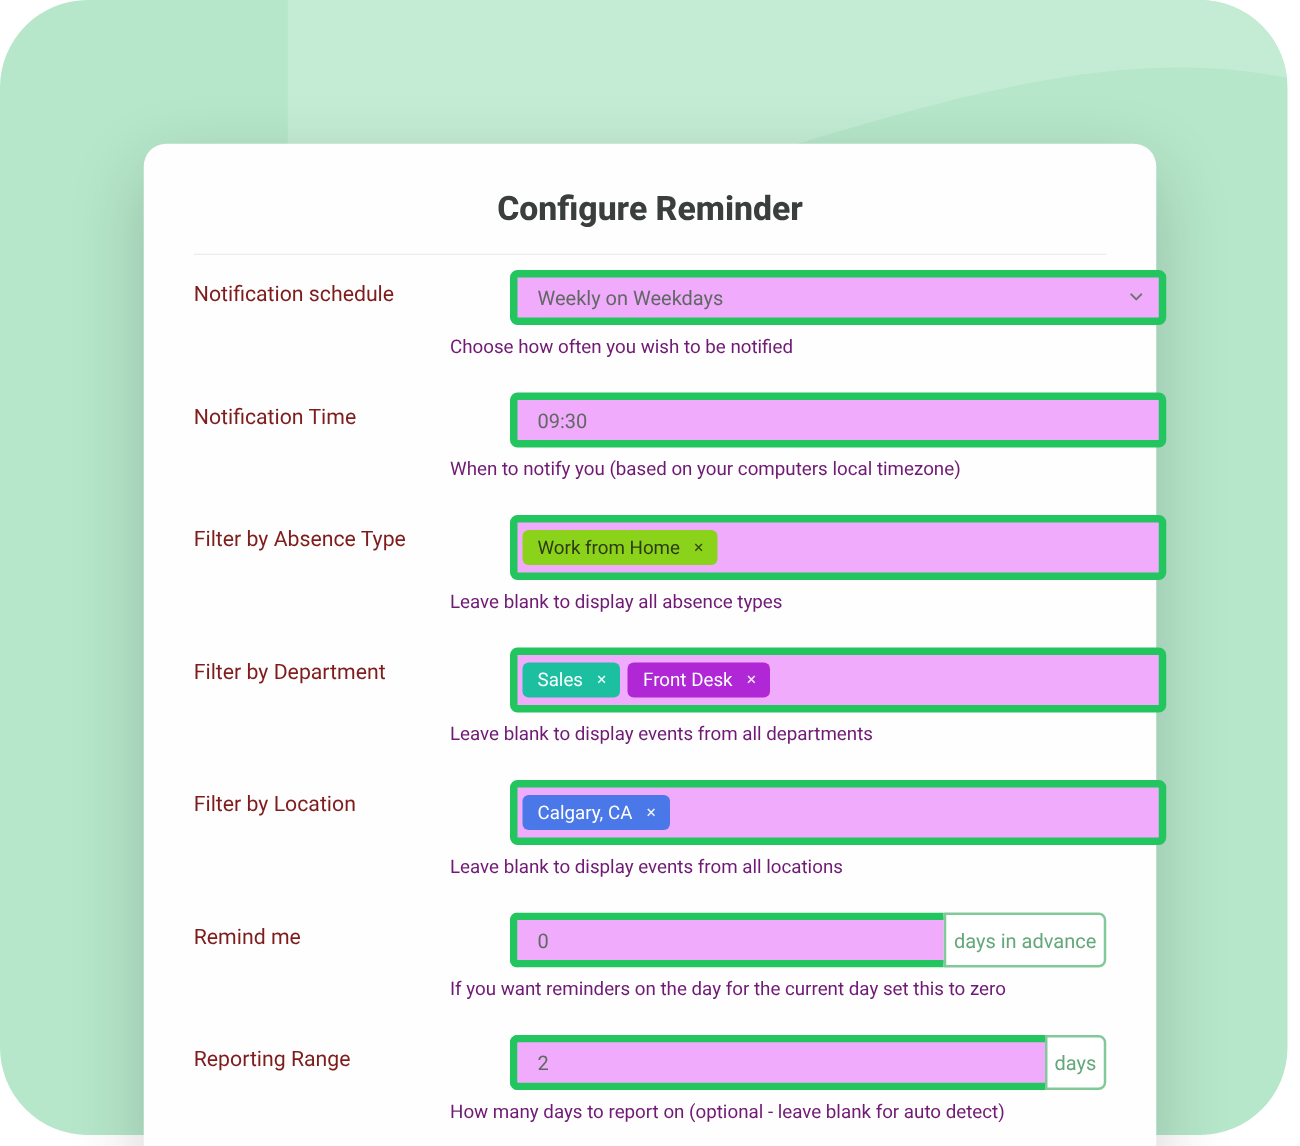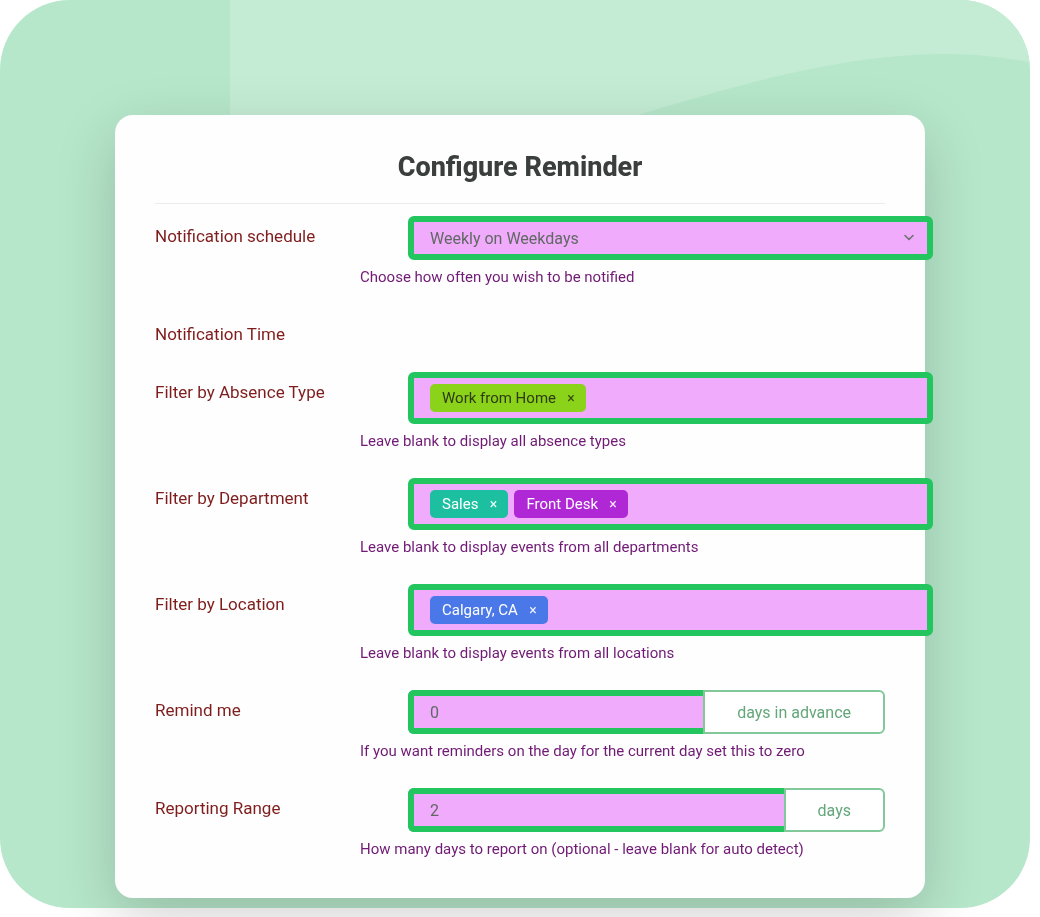--- a/index.html
+++ b/index.html
@@ -100,21 +100,21 @@
     transform: translateY(-50%);
     color: #6b726e;
   }
   .text-input {
     height: 44px;
     padding: 0 16px;
     outline: none;
   }
   .tag-input {
     min-height: 44px;
-    padding: 6px 16px;
+    padding: 6px 4px;
     display: flex;
     flex-wrap: wrap;
     gap: 6px;
     align-items: center;
     cursor: text;
     text-align: center;
   }
   .tag {
     display: inline-flex;
     align-items: center;
@@ -148,21 +148,21 @@
     border-radius: 6px 0 0 6px;
     border-right: none;
     flex: 1;
   }
   .input-addon {
     border: 2px solid #81c99a;
     border-radius: 0 6px 6px 0;
     background: #fff;
     display: flex;
     align-items: center;
-    padding: 0 32px;
+    padding: 0 6px;
     font-size: 16px;
     color: #63a77a;
     white-space: nowrap;
   }
 </style>
 </head>
 <body>
 
 <div class="bg"></div>
 <div class="curve">
@@ -184,20 +184,24 @@
               <path d="M2 4 L6 8 L10 4" stroke="#6b726e" stroke-width="1.6" fill="none" stroke-linecap="round" stroke-linejoin="round"></path>
             </svg>
         </span>
       </div>
       <div class="hint">Choose how often you wish to be notified</div>
     </div>
   </div>
 
   <div class="form-row">
     <div class="form-label">Notification Time</div>
+    <div class="form-control-wrap">
+      <input class="text-input" value="09:30" style="">
+      <div class="hint">When to notify you (based on your computers local timezone)</div>
+    </div>
   </div>
 
   <div class="form-row">
     <div class="form-label">Filter by Absence Type</div>
     <div class="form-control-wrap">
       <div class="tag-input">
         <span class="tag tag-wfh">
           <span>Work from Home</span>
           <span class="tag-remove">×</span>
         </span>

